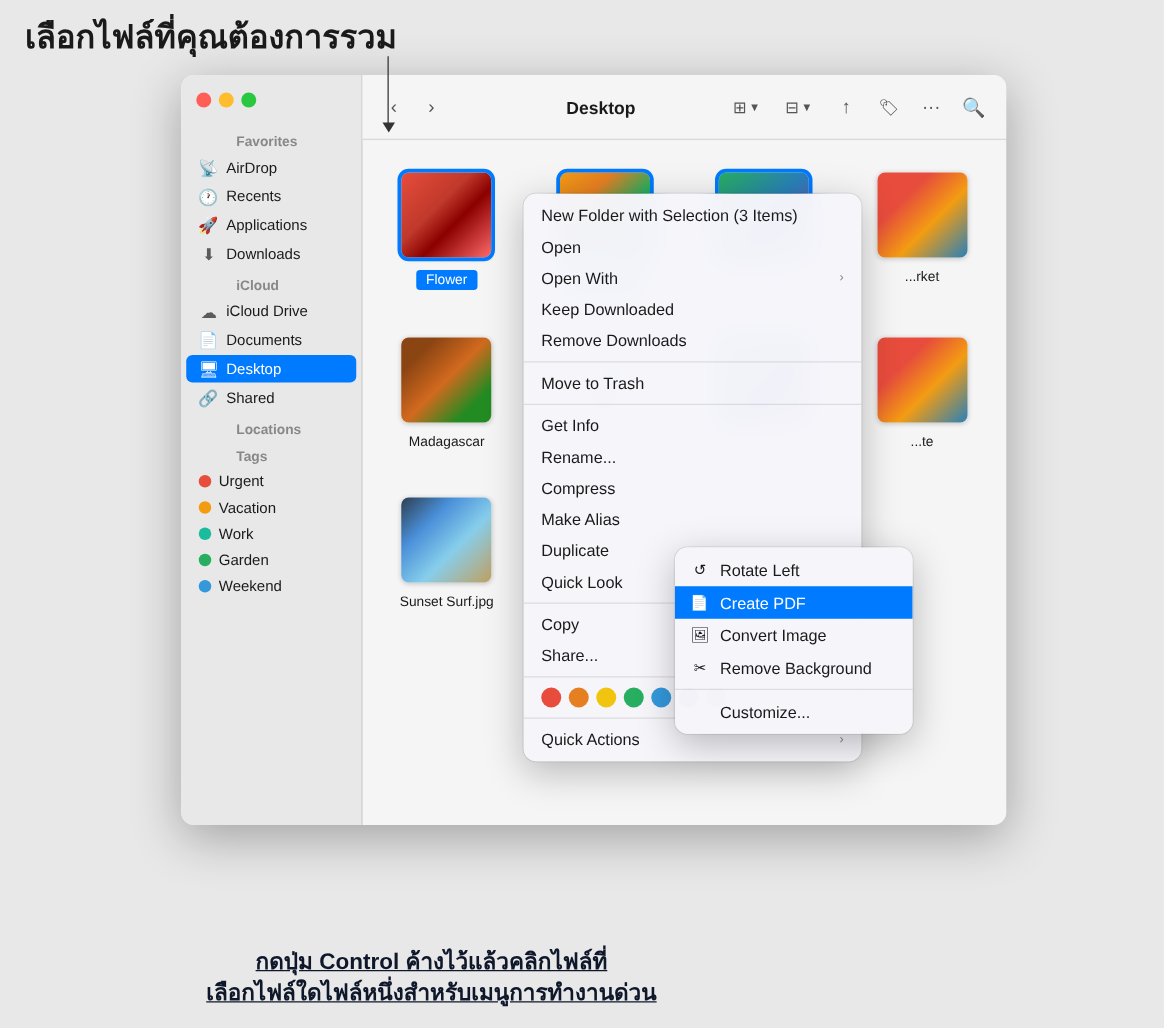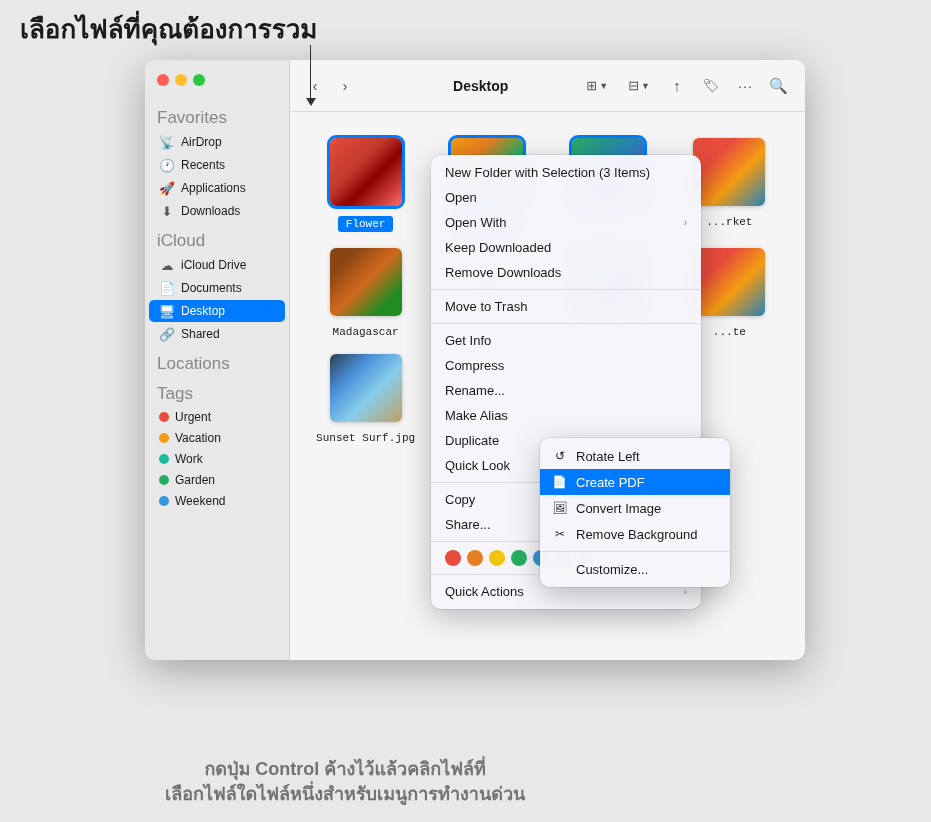--- a/index.html
+++ b/index.html
@@ -44,24 +44,25 @@
       border-top: 8px solid #333;
     }
 
     
     .annotation-bottom {
       position: absolute;
       bottom: 15px;
       left: 165px;
       font-size: 18px;
       font-weight: 600;
-      color: #737373;
+      color: #0f172a;
       text-align: center;
       z-index: 10;
       line-height: 1.4;
+      text-decoration: underline;
     }
 
     
     .finder-window {
       position: absolute;
       top: 60px;
       left: 145px;
       width: 660px;
       height: 600px;
       background: #f5f5f5;
@@ -79,26 +80,27 @@
       left: 0;
       width: 145px;
       height: 100%;
       background: #e8e8e8;
       border-right: 1px solid #d0d0d0;
       padding-top: 40px;
       overflow-y: auto;
     }
 
     .sidebar-section-label {
-      font-size: 17px;
-      font-weight: 400;
+      font-size: 11px;
+      font-weight: 700;
       color: #888;
       padding: 8px 12px 2px;
       text-transform: none;
       letter-spacing: 0;
+      margin-left: 32px;
     }
 
     .sidebar-item {
       display: flex;
       align-items: center;
       padding: 3px 10px;
       font-size: 12px;
       color: #1a1a1a;
       cursor: pointer;
       border-radius: 5px;
@@ -223,24 +225,23 @@
     .tl-red { background: #ff5f57; }
     .tl-yellow { background: #ffbd2e; }
     .tl-green { background: #28c840; }
 
     
     .finder-content {
       flex: 1;
       padding: 20px;
       display: grid;
       grid-template-columns: repeat(4, 1fr);
-      gap: 10px;
+      gap: 32px;
       overflow-y: auto;
       align-content: start;
-      font-family: Liberation Mono, monospace;
     }
 
     .file-item {
       display: flex;
       flex-direction: column;
       align-items: center;
       gap: 4px;
       cursor: pointer;
     }
 
@@ -313,21 +314,21 @@
       background: #f39c12;
       position: absolute;
       top: 2px;
       left: -2px;
     }
 
     
     .context-menu {
       position: absolute;
       top: 95px;
-      left: 286px;
+      left: 274px;
       width: 270px;
       background: rgba(245,245,250,0.98);
       border-radius: 10px;
       box-shadow: 0 8px 30px rgba(0,0,0,0.25), 0 0 0 1px rgba(0,0,0,0.08);
       padding: 5px 0;
       z-index: 100;
       backdrop-filter: blur(10px);
     }
 
     .menu-item {
@@ -595,24 +596,24 @@
     </div>
     <div class="menu-separator"></div>
     <div class="menu-item">
       <span>Move to Trash</span>
     </div>
     <div class="menu-separator"></div>
     <div class="menu-item">
       <span>Get Info</span>
     </div>
     <div class="menu-item">
+      <span>Rename...</span>
+    </div>
+    <div class="menu-item">
       <span>Compress</span>
-    </div>
-    <div class="menu-item">
-      <span>Rename...</span>
     </div>
     <div class="menu-item">
       <span>Make Alias</span>
     </div>
     <div class="menu-item">
       <span>Duplicate</span>
     </div>
     <div class="menu-item">
       <span>Quick Look</span>
     </div>

